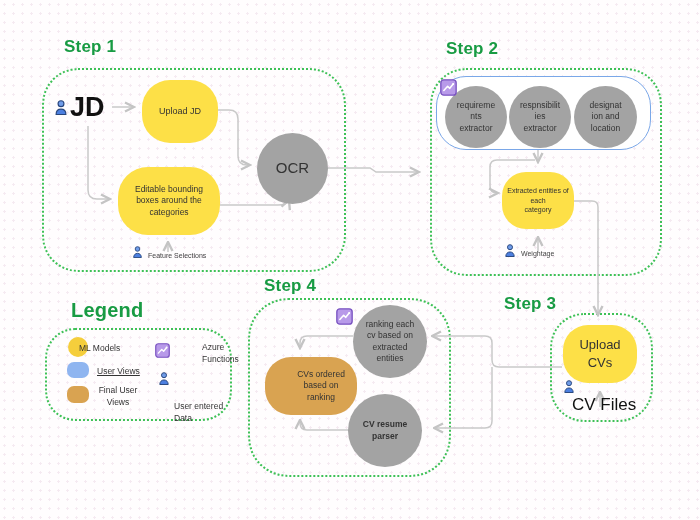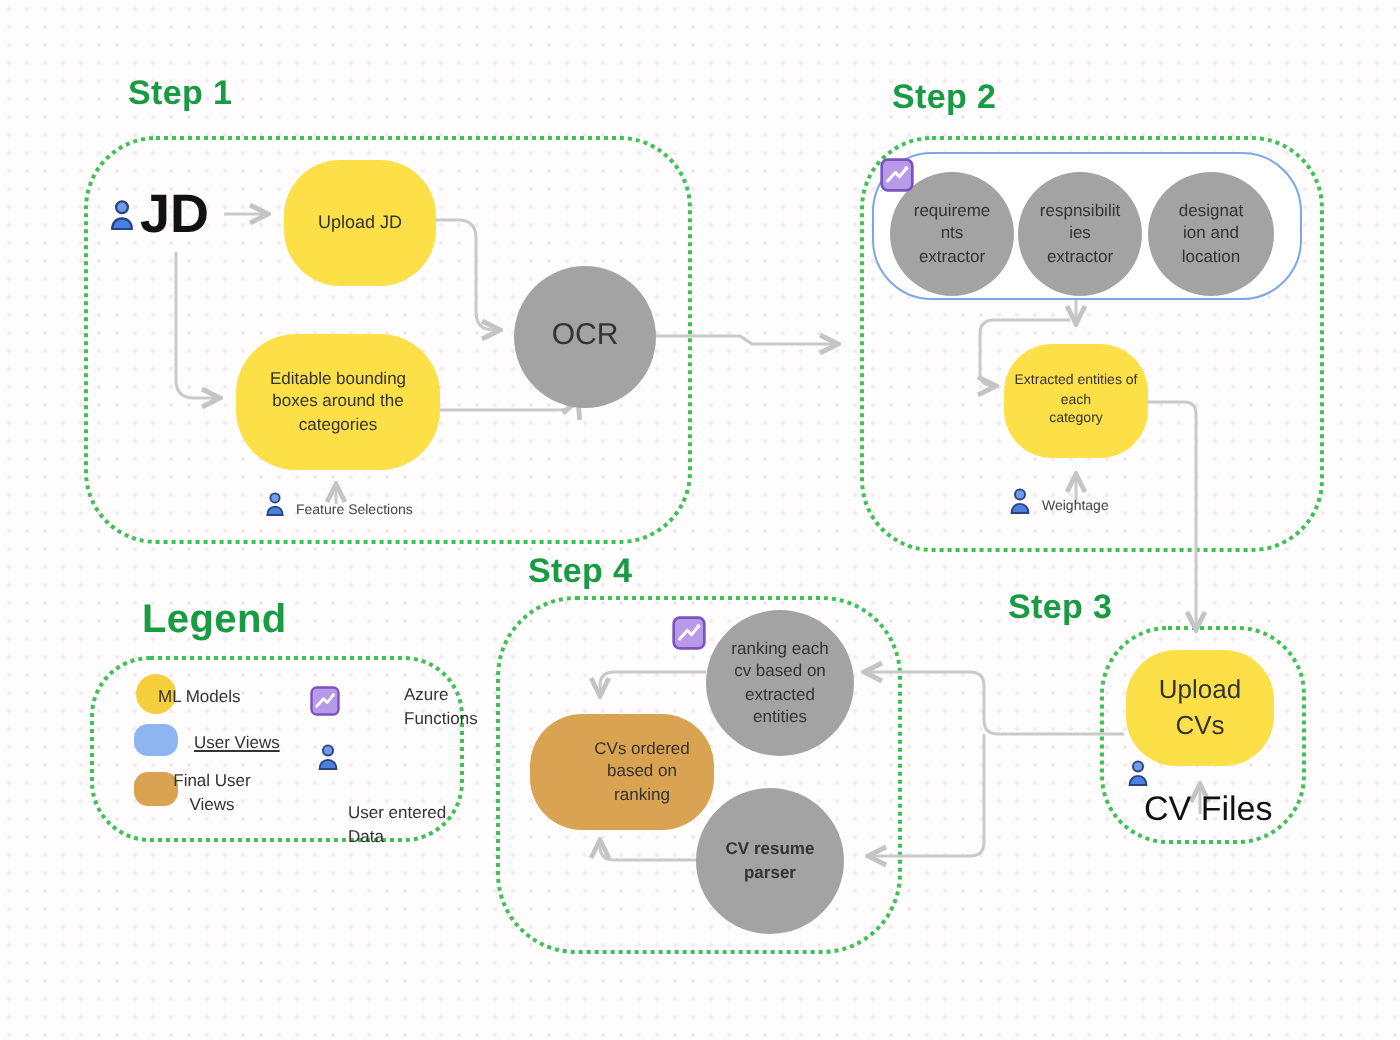--- a/index.html
+++ b/index.html
@@ -136,21 +136,21 @@
 <div class="step-title" style="left:71px;top:299px;font-size:20px;">Legend</div>
 <div class="step-box" style="left:45px;top:328px;width:183px;height:89px;border-radius:30px;"></div>
 
 <div class="abs" style="left:68px;top:337px;width:20px;height:20px;border-radius:50%;background:#f5ce3c;z-index:2;"></div>
 <div class="legend-label" style="left:79px;top:343px;text-align:center;">ML Models</div>
 
 <div class="abs" style="left:67px;top:362px;width:22px;height:16px;border-radius:7px;background:#8fb5f0;z-index:2;"></div>
 <div class="legend-label" style="left:97px;top:366px;text-decoration:underline;">User Views</div>
 
 <div class="abs" style="left:67px;top:386px;width:22px;height:17px;border-radius:7px;background:#d9a351;z-index:2;"></div>
-<div class="legend-label" style="left:80px;top:385px;width:52px;text-align:center;">Final User
+<div class="legend-label" style="left:92px;top:385px;width:52px;text-align:center;">Final User
 Views</div>
 
 <svg class="icon" style="left:155px;top:343px;" width="15" height="15" viewBox="0 0 20 20">
   <rect x="1" y="1" width="18" height="18" rx="3.5" fill="#b89ae9" stroke="#7a53c1" stroke-width="1.6"></rect>
   <path d="M4.5 13.5 L9 8.5 L11.5 11 L15.5 6" fill="none" stroke="#fff" stroke-width="1.8" stroke-linecap="round" stroke-linejoin="round"></path>
   <circle cx="15.5" cy="6" r="1.2" fill="#fff"></circle>
 </svg>
 <div class="legend-label" style="left:174px;top:342px;margin-left:28px;">Azure
 Functions</div>
 

